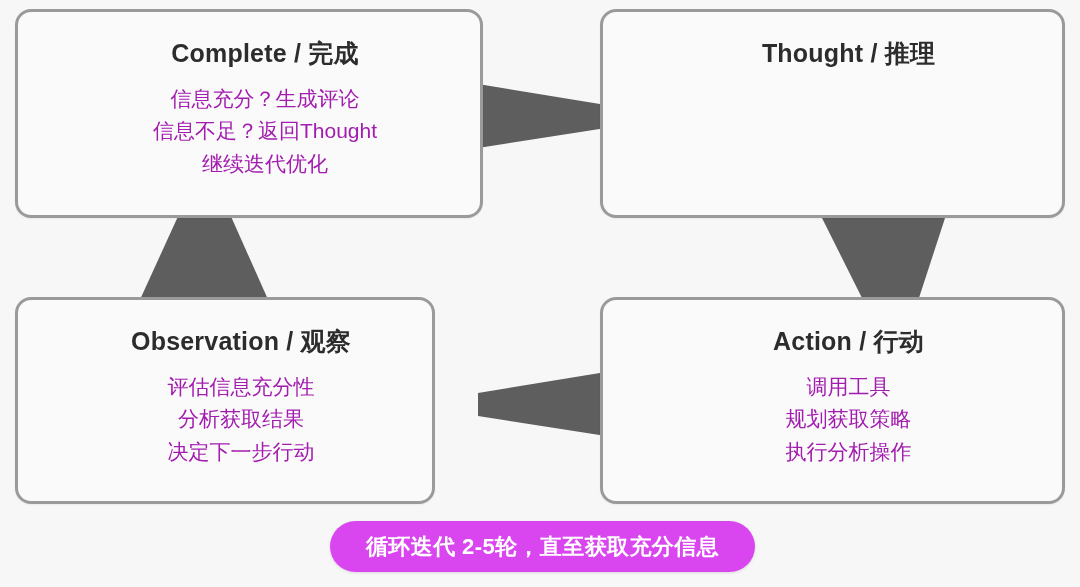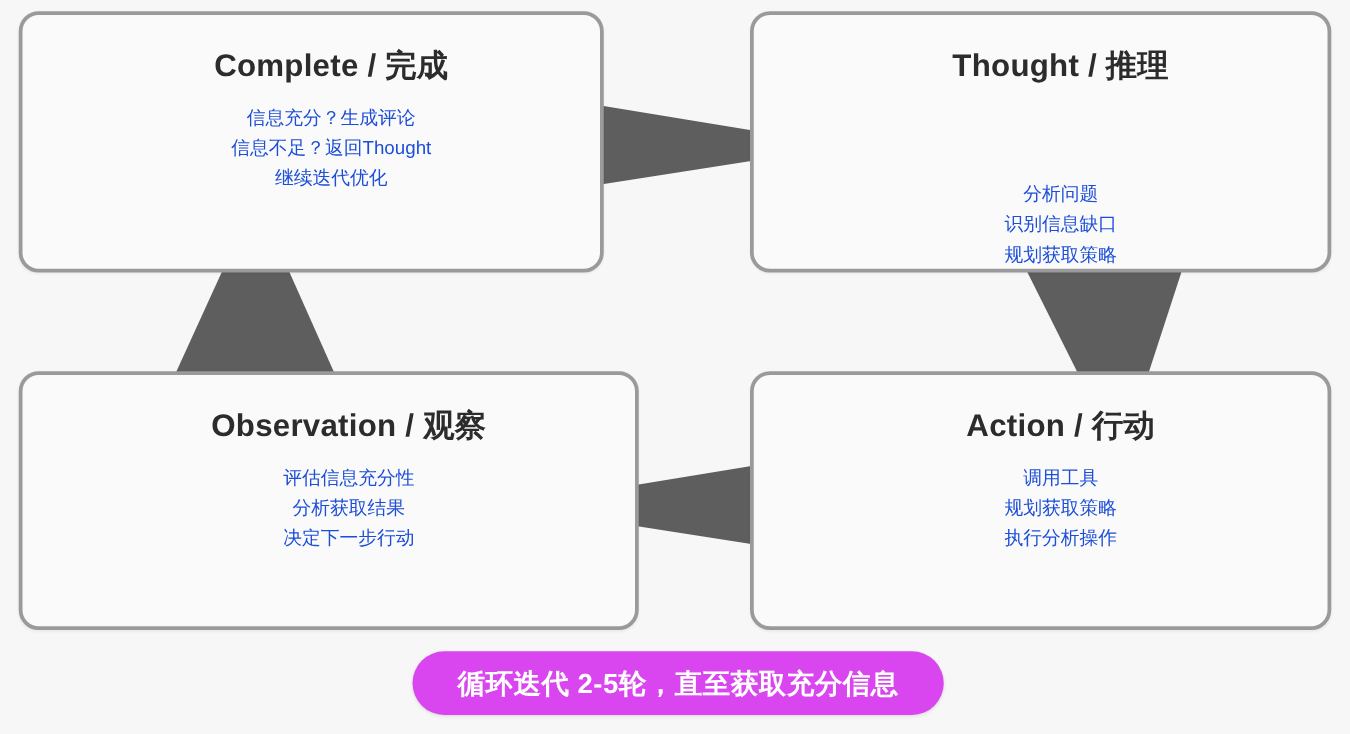--- a/index.html
+++ b/index.html
@@ -43,30 +43,30 @@
     white-space: nowrap;
   }
   .node-lines {
     margin-top: 16px;
     display: flex;
     flex-direction: column;
     align-items: center;
     gap: 3px;
   }
   .node-line {
-    font-size: 15px;
-    color: #1d4ed8;
+    font-size: 21px;
+    color: #a21caf;
     line-height: 1.42;
     white-space: nowrap;
   }
 
   
   #node-complete    { left: 15px;  top: 9px;   width: 468px; height: 209px; }
   #node-thought     { left: 600px; top: 9px;   width: 465px; height: 209px; justify-content: space-between; }
-  #node-observation { left: 15px;  top: 297px; width: 496px; height: 207px; }
+  #node-observation { left: 15px;  top: 297px; width: 420px; height: 207px; }
   #node-action      { left: 600px; top: 297px; width: 465px; height: 207px; align-items: center; }
 
   
   .arrow-svg {
     position: absolute;
     z-index: 1;
     overflow: visible;
   }
   .arrow-shape { fill: #5e5e5e; }
 
@@ -123,25 +123,20 @@
     <div class="node-title">Complete / 完成</div>
     <div class="node-lines">
       <div class="node-line">信息充分？生成评论</div>
       <div class="node-line">信息不足？返回Thought</div>
       <div class="node-line">继续迭代优化</div>
     </div>
   </div>
 
   <div class="node" id="node-thought">
     <div class="node-title">Thought / 推理</div>
-    <div class="node-lines">
-      <div class="node-line">分析问题</div>
-      <div class="node-line">识别信息缺口</div>
-      <div class="node-line">规划获取策略</div>
-    </div>
   </div>
 
   <div class="node" id="node-observation">
     <div class="node-title">Observation / 观察</div>
     <div class="node-lines">
       <div class="node-line">评估信息充分性</div>
       <div class="node-line">分析获取结果</div>
       <div class="node-line">决定下一步行动</div>
     </div>
   </div>

